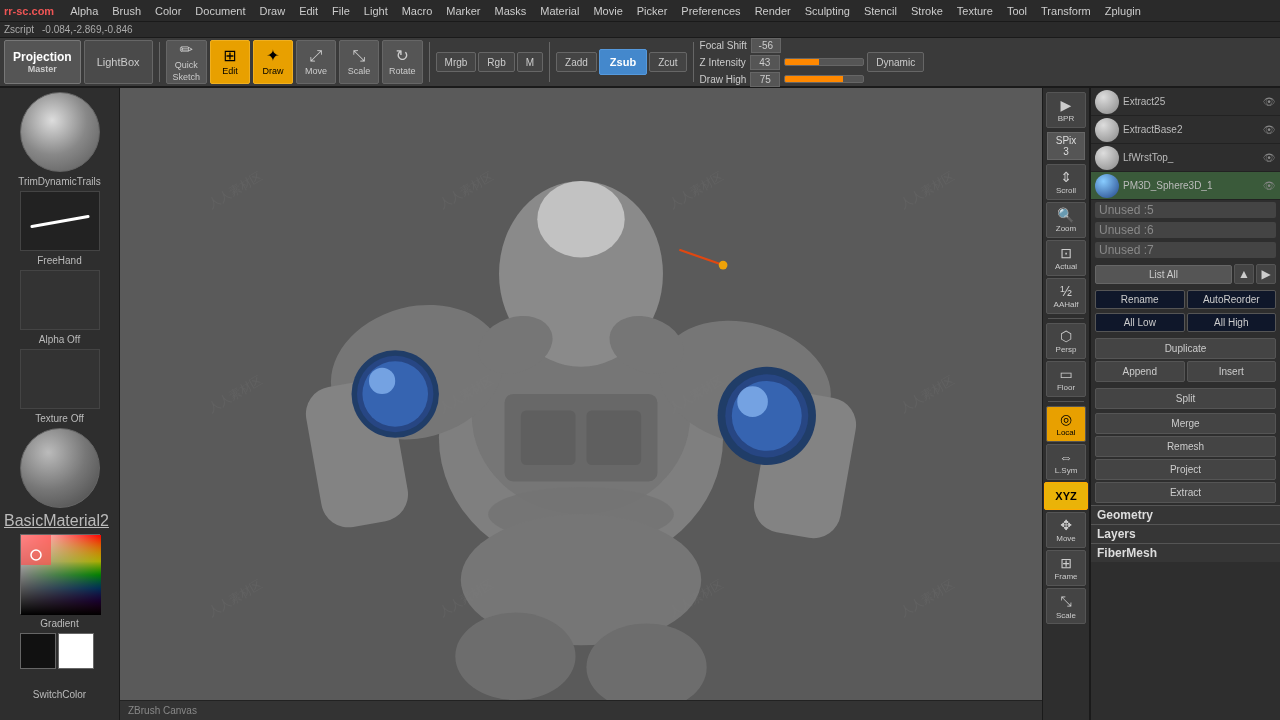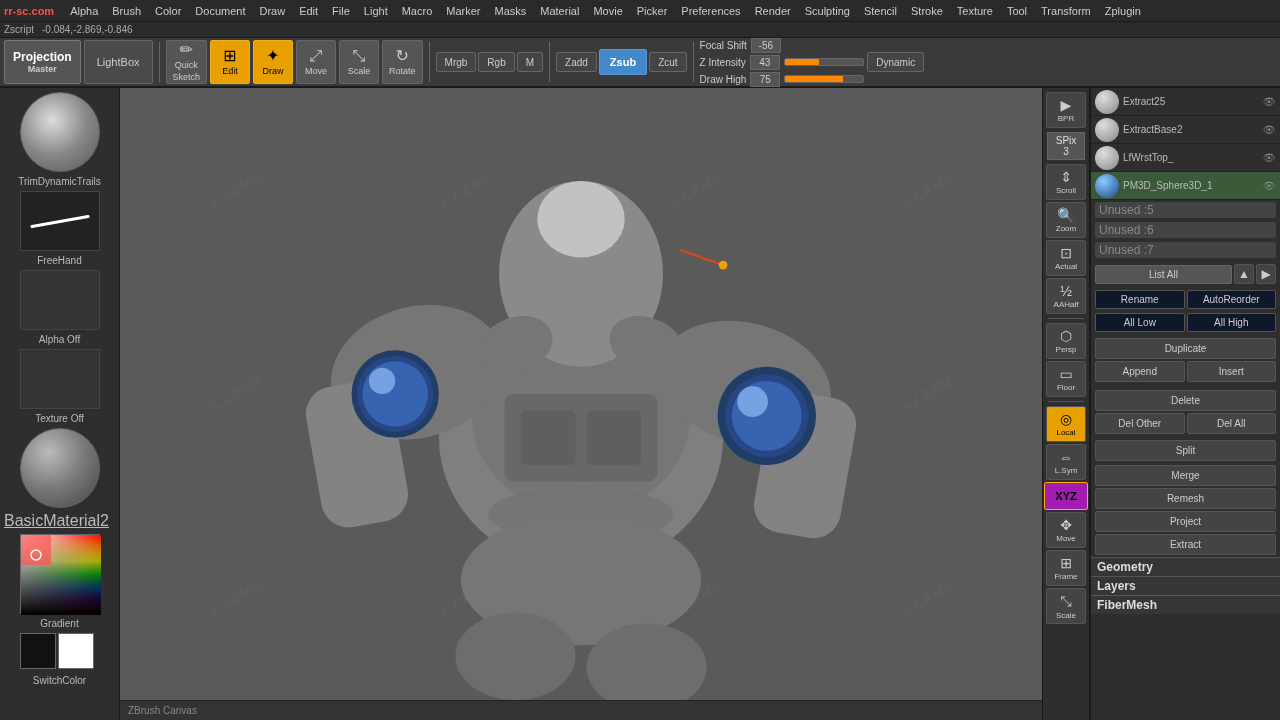--- a/index.html
+++ b/index.html
@@ -53,21 +53,21 @@
     .watermark { position: absolute; inset: 0; display: grid; grid-template-columns: repeat(4, 1fr); grid-template-rows: repeat(3, 1fr); opacity: 0.15; pointer-events: none; }
     .watermark-item { display: flex; align-items: center; justify-content: center; font-size: 12px; color: #888; transform: rotate(-30deg); }
     .canvas-bottom { height: 20px; background: #333; border-top: 1px solid #222; display: flex; align-items: center; padding: 0 8px; }
 
     
     .right-toolbar { width: 48px; background: #2e2e2e; display: flex; flex-direction: column; align-items: center; padding: 4px 0; gap: 2px; border-left: 1px solid #1a1a1a; border-right: 1px solid #1a1a1a; }
     .rt-btn { width: 40px; height: 36px; background: #444; border: 1px solid #555; color: #ccc; font-size: 9px; display: flex; flex-direction: column; align-items: center; justify-content: center; cursor: pointer; border-radius: 2px; gap: 1px; }
     .rt-btn.active { background: #e8a000; color: #000; }
     .rt-btn .icon { font-size: 14px; }
     .rt-btn .lbl { font-size: 8px; }
-    .rt-xyz { width: 44px; height: 28px; background: #a21caf; color: #000; font-size: 11px; font-weight: bold; display: flex; align-items: center; justify-content: center; cursor: pointer; border-radius: 2px; border: 1px solid #ffaa00; }
+    .rt-xyz { width: 44px; height: 28px; background: #eab308; color: #000; font-size: 11px; font-weight: bold; display: flex; align-items: center; justify-content: center; cursor: pointer; border-radius: 2px; border: 1px solid #ffaa00; }
     .rt-sep { width: 36px; height: 1px; background: #555; margin: 2px 0; }
 
     
     .right-panel { width: 190px; background: #2e2e2e; display: flex; flex-direction: column; border-left: 1px solid #1a1a1a; overflow-y: auto; }
     .subtool-item { display: flex; align-items: center; gap: 4px; padding: 2px 4px; border-bottom: 1px solid #222; height: 28px; }
     .subtool-thumb { width: 24px; height: 24px; border-radius: 50%; background: radial-gradient(circle at 35% 30%, #ddd, #888); flex-shrink: 0; }
     .subtool-thumb.blue { background: radial-gradient(circle at 35% 30%, #88ccff, #224488); }
     .subtool-name { font-size: 10px; color: #bbb; flex: 1; }
     .subtool-eye { width: 14px; height: 14px; display: flex; align-items: center; justify-content: center; font-size: 10px; cursor: pointer; color: #888; }
     .unused-badge { background: #444; color: #888; font-size: 12px; padding: 1px 4px; border-radius: 2px; margin: 2px 4px; }
@@ -241,21 +241,21 @@
 
         <rect x="0" y="0" width="30" height="30" fill="rgba(255,80,80,0.7)"></rect>
         <circle cx="15" cy="20" r="5" fill="none" stroke="white" stroke-width="1.5"></circle>
       </svg>
     </div>
     <div class="gradient-label">Gradient</div>
     <div class="color-swatches">
       <div class="swatch-black"></div>
       <div class="swatch-white"></div>
     </div>
-    <div class="gradient-label" style="margin-top:2px;">SwitchColor</div>
+    <div class="gradient-label" style="margin-top:16px;">SwitchColor</div>
   </div>
 
   <div class="canvas-area">
     <div class="canvas-content" style="position:relative;">
 
       <div class="watermark">
         <div class="watermark-item">人人素材区</div>
         <div class="watermark-item">人人素材区</div>
         <div class="watermark-item">人人素材区</div>
         <div class="watermark-item">人人素材区</div>
@@ -422,25 +422,20 @@
       <button class="rename-btn">All  Low</button>
       <button class="rename-btn">All  High</button>
     </div>
 
     <div class="rp-buttons">
       <button class="rp-btn-full">Duplicate</button>
       <button class="rp-btn">Append</button>
       <button class="rp-btn">Insert</button>
     </div>
 
-    <div class="rp-buttons">
-      <button class="rp-btn-full">Delete</button>
-      <button class="rp-btn">Del Other</button>
-      <button class="rp-btn">Del  All</button>
-    </div>
 
     <div style="padding: 2px 4px;">
       <button class="rp-btn-full" style="width:100%;">Split</button>
     </div>
 
     <div style="padding: 2px 4px; display: flex; flex-direction: column; gap: 2px;">
       <button class="rp-btn-full" style="width:100%;">Merge</button>
       <button class="rp-btn-full" style="width:100%;">Remesh</button>
       <button class="rp-btn-full" style="width:100%;">Project</button>
       <button class="rp-btn-full" style="width:100%;">Extract</button>

